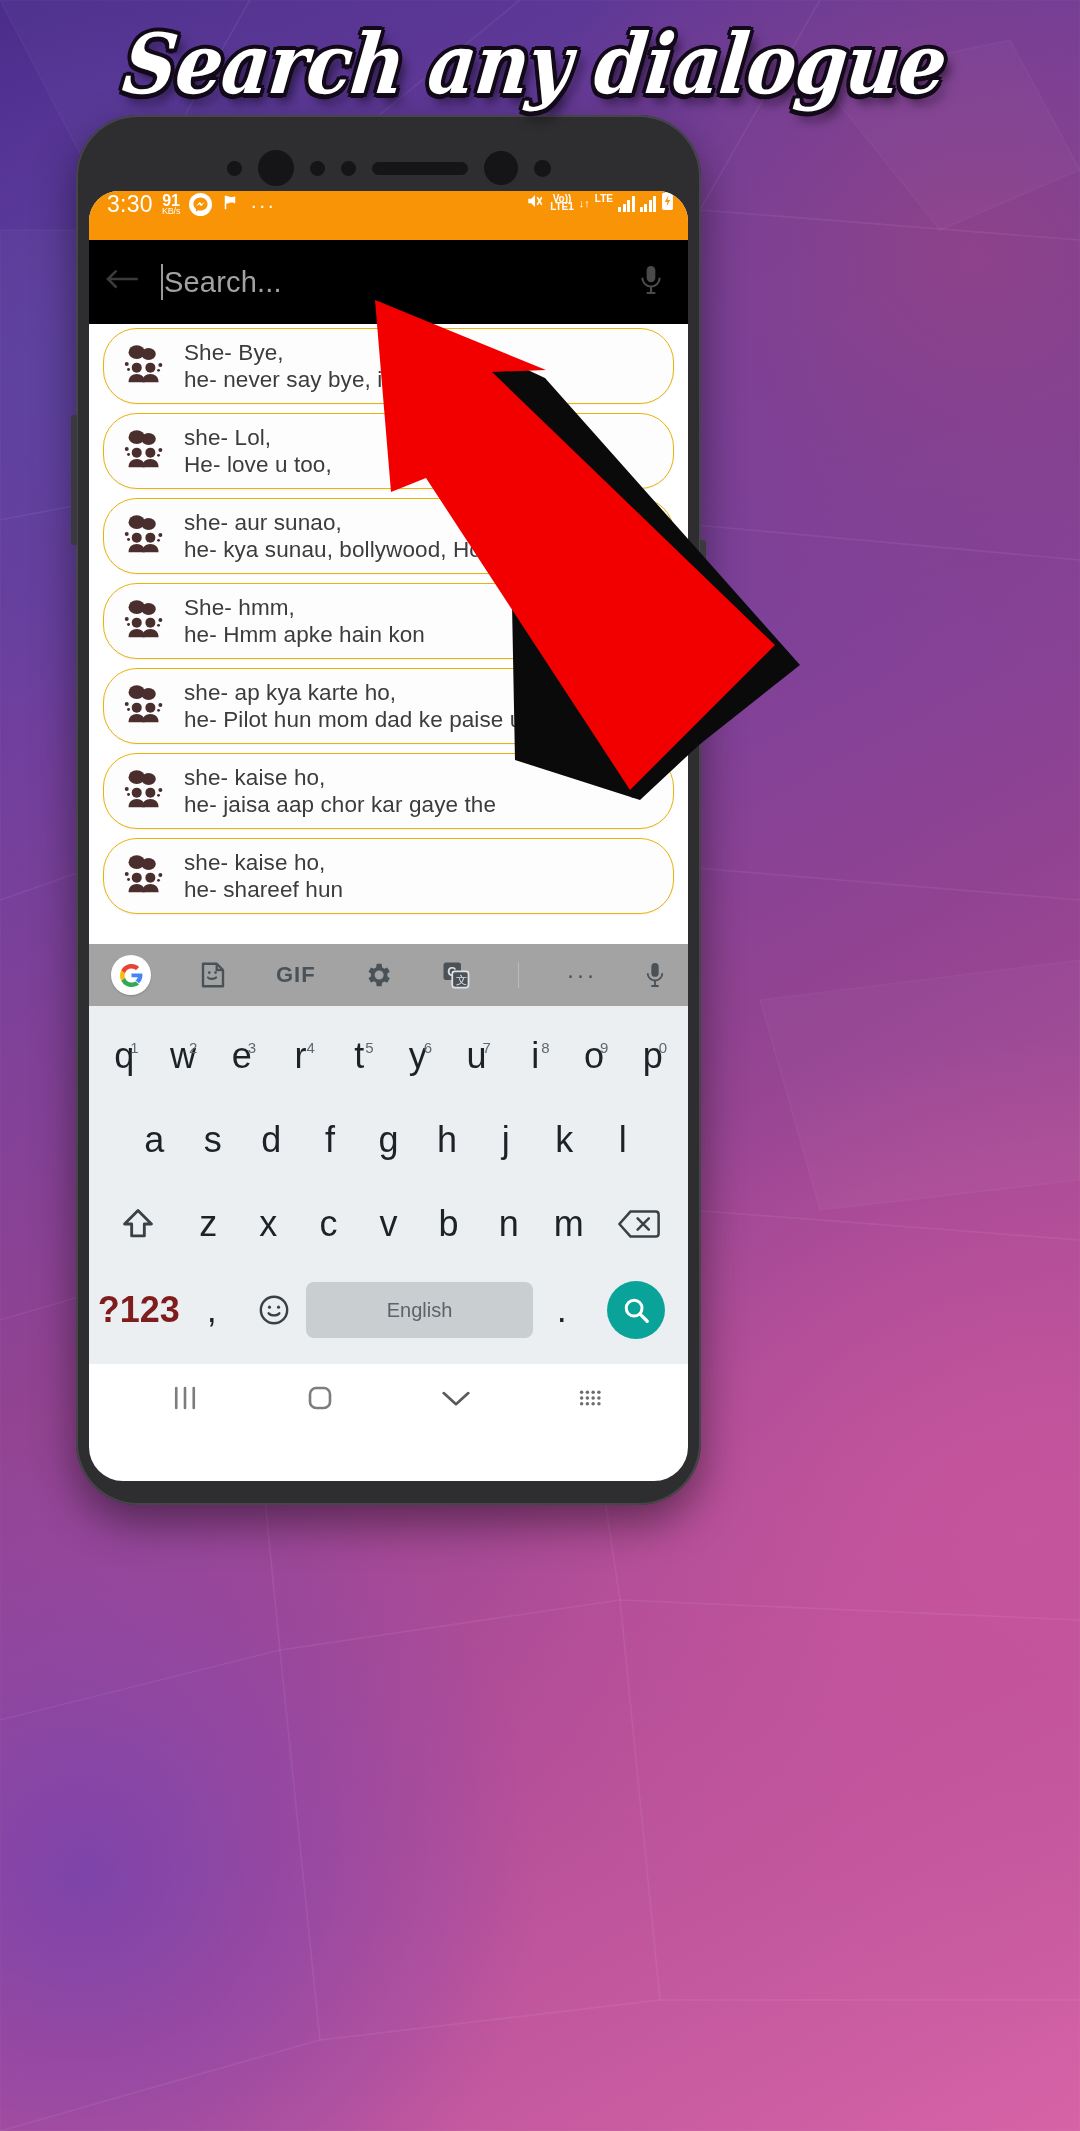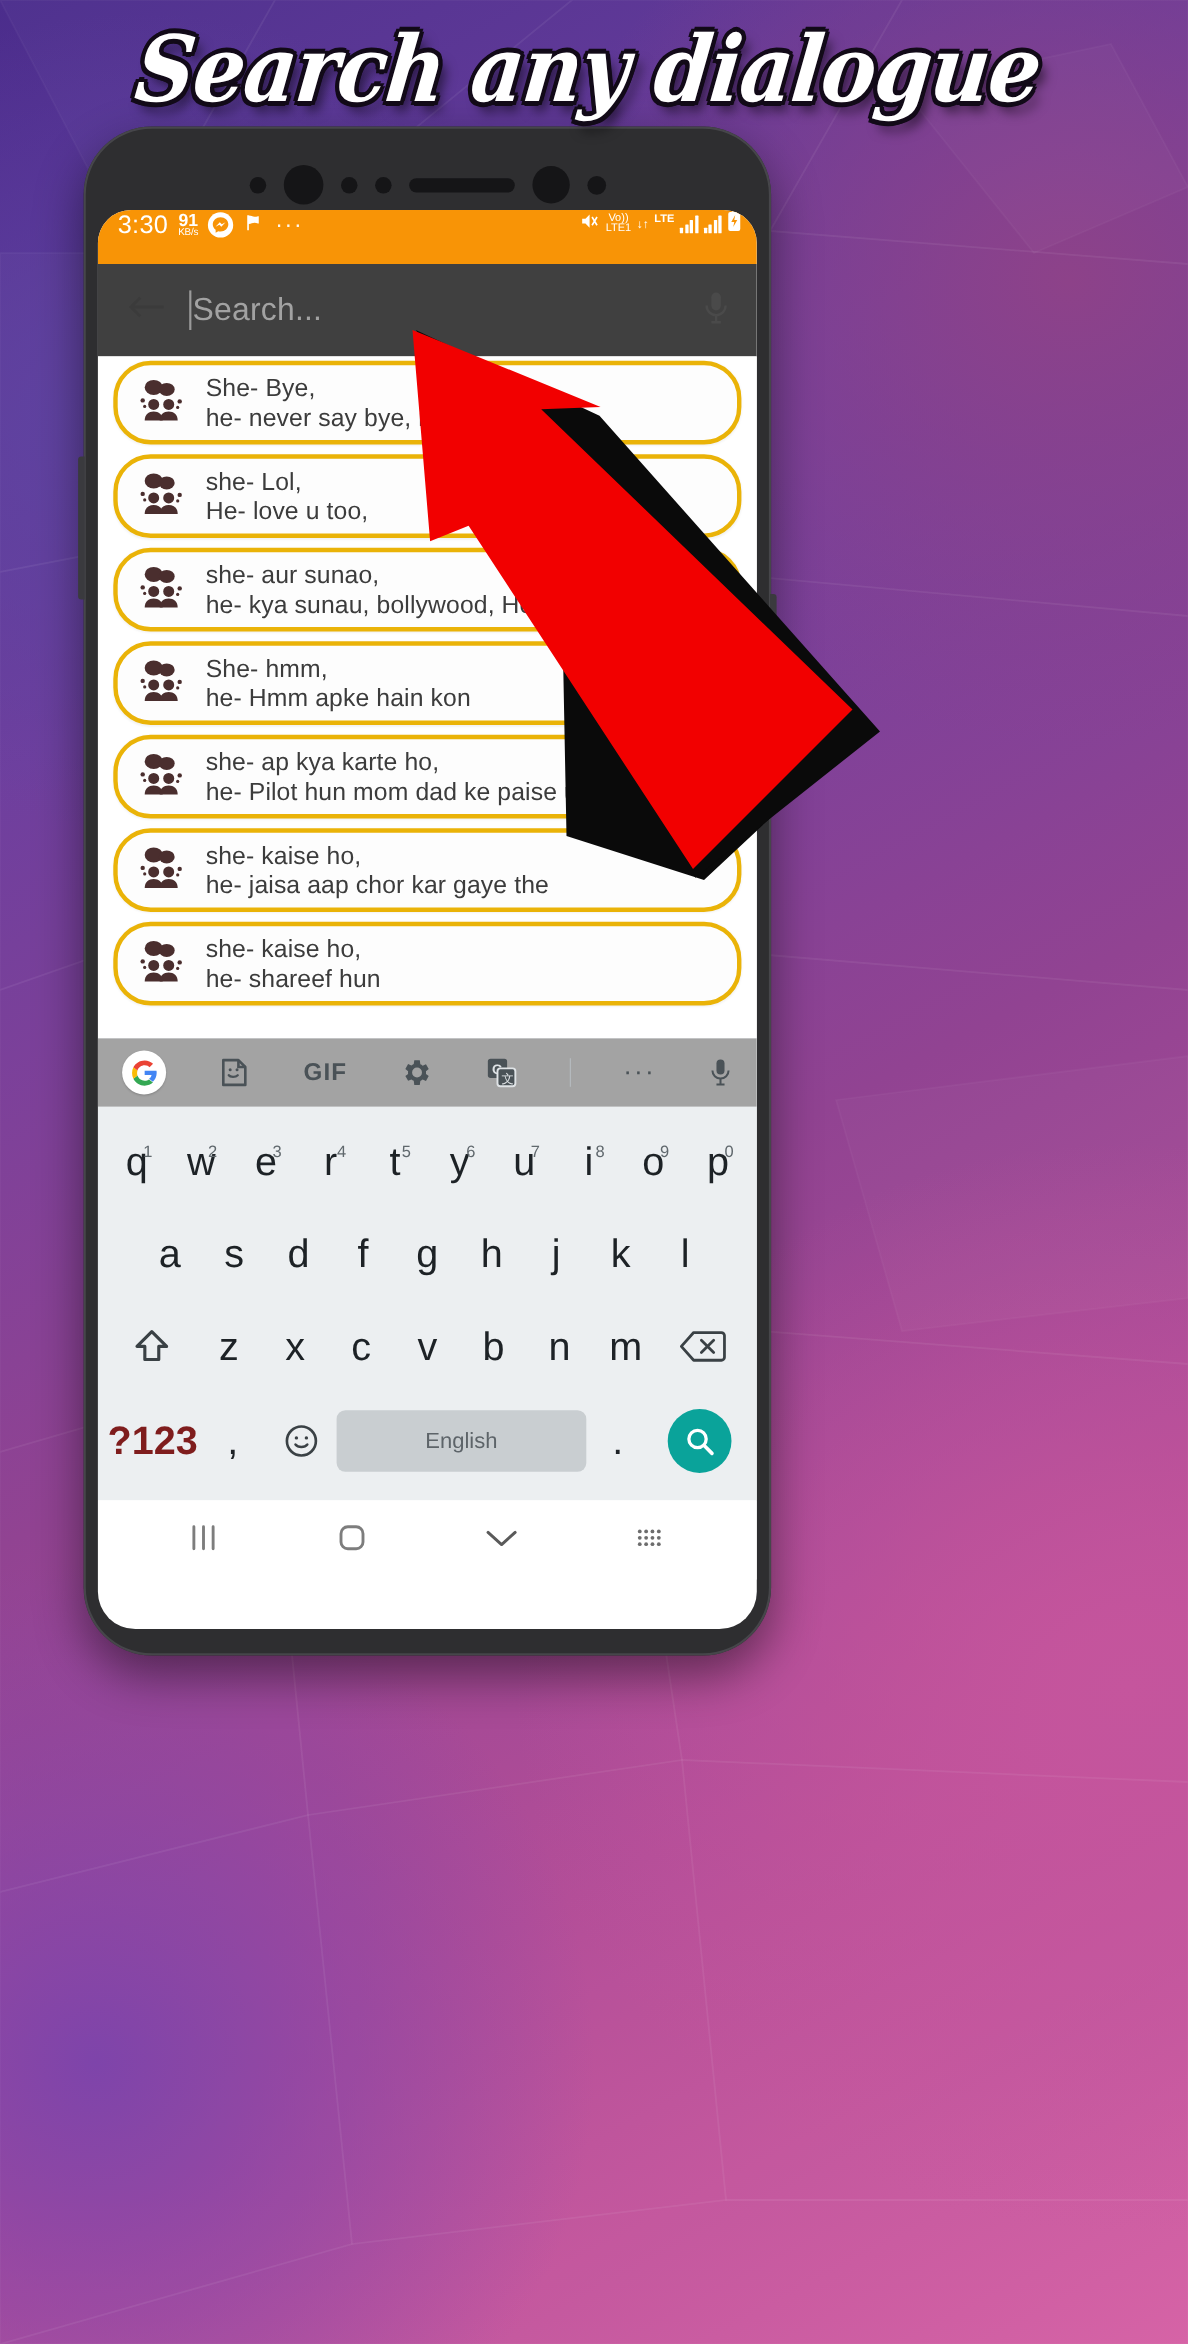--- a/index.html
+++ b/index.html
@@ -90,45 +90,45 @@
   .sb-time { font-size: 23px; font-weight: 400; letter-spacing: .3px; }
   .sb-net { line-height: .88; text-align: center; }
   .sb-net .n1 { font-size: 16px; font-weight: bold; display: block; }
   .sb-net .n2 { font-size: 9px; display: block; letter-spacing: -.2px; }
   .sb-msgr {
     width: 23px; height: 23px; border-radius: 50%;
     background: #fff; display: flex; align-items: center; justify-content: center;
   }
   .sb-dots { font-size: 21px; letter-spacing: 1.5px; opacity: .95; margin-left: 2px; }
   .sb-right { display: flex; align-items: center; gap: 5px; }
-  .volte { line-height: .85; font-size: 10px; font-weight: normal; text-align: center; }
+  .volte { line-height: .85; font-size: 10px; font-weight: bold; text-align: center; }
   .lte { line-height: .85; font-size: 10px; font-weight: bold; text-align: center; }
   .bars { display: flex; align-items: flex-end; gap: 1.5px; height: 17px; }
   .bars i { width: 3px; background: #fff; display: block; border-radius: .5px; }
 
   
   .searchbar {
-    height: 84px; background: #404040;
-    display: flex; align-items: center; padding: 0 24px 0 25px; gap: 22px;
+    height: 84px; background: #000000;
+    display: flex; align-items: center; padding: 0 24px 0 14px; gap: 22px;
   }
   .back-arrow { flex: 0 0 auto; cursor: pointer; }
   .search-input-wrap { flex: 1; display: flex; align-items: center; }
   .caret { width: 2px; height: 36px; background: #9a9a9a; margin-right: 1px; }
   .search-ph { font-size: 29px; color: #a2a2a2; font-weight: 300; letter-spacing: .2px; }
   .mic-btn { flex: 0 0 auto; cursor: pointer; }
 
   
   .list {
     background: #fff; padding: 4px 14px 0 14px;
     height: 620px; overflow: hidden;
   }
   .row {
     display: flex; align-items: center;
     background: #fdfdfd;
-    border: 4px solid #eab308;
+    border: 1px solid #eab308;
     border-radius: 34px;
     height: 76px;
     margin-bottom: 9px;
     padding: 0 18px;
     box-shadow: 0 1px 2px rgba(0,0,0,.05);
     overflow: hidden;
   }
   .row-icon { flex: 0 0 auto; margin-right: 18px; }
   .row-text { flex: 1; min-width: 0; line-height: 1.22; }
   .row-text .l1, .row-text .l2 {

